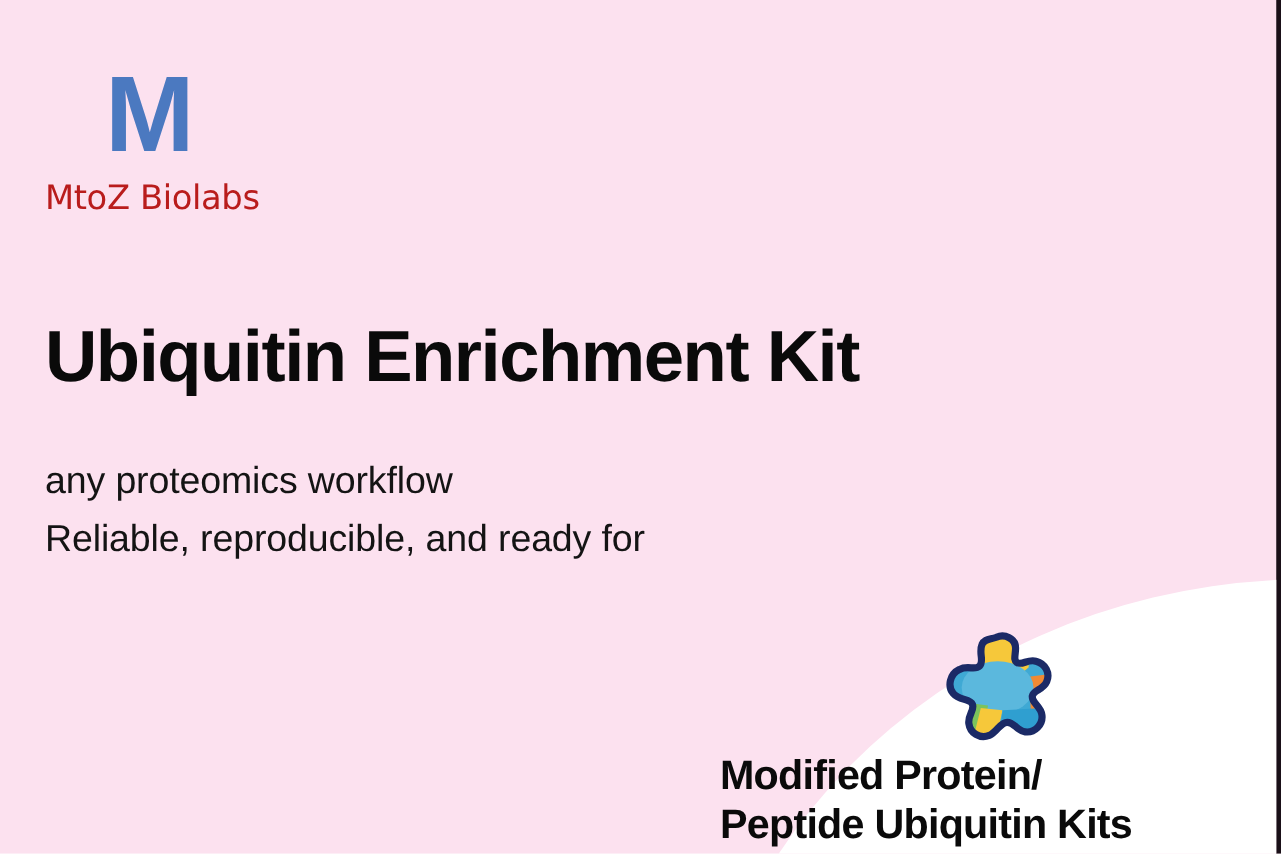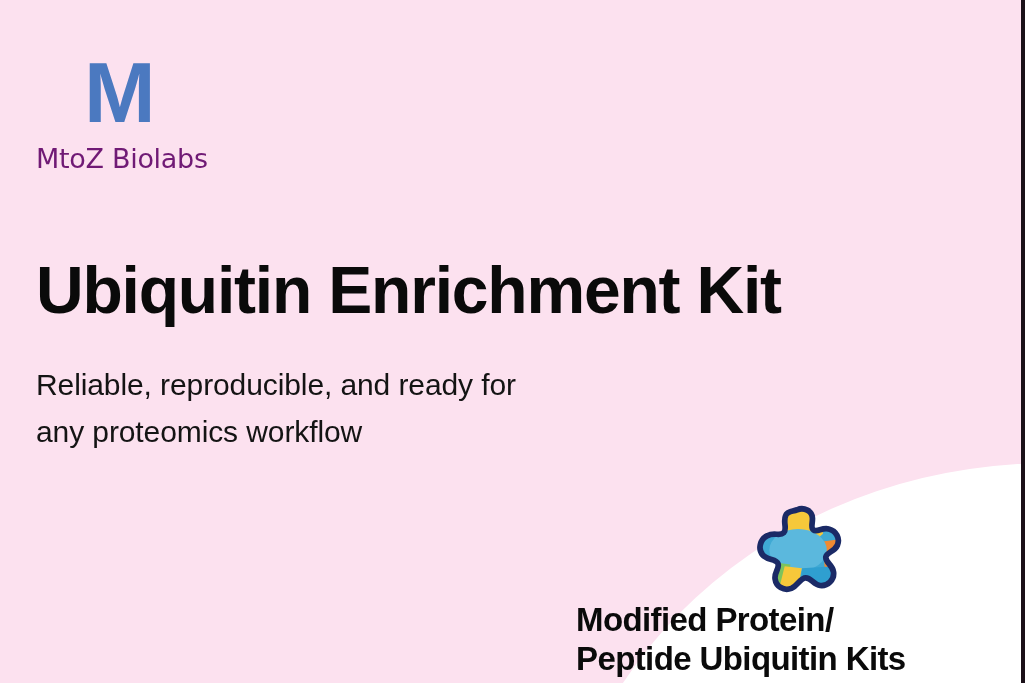--- a/index.html
+++ b/index.html
@@ -47,33 +47,33 @@
     letter-spacing: -1px;
     margin-left: 48px;
     display: block;
   }
   .logo-word {
     display: block;
     margin-top: 9px;
     font-family: "DejaVu Sans", sans-serif;
     font-size: 27px;
     font-weight: 400;
-    color: #701a75;
+    color: #b91c1c;
     letter-spacing: -0.3px;
     white-space: nowrap;
   }
 
   
   .headline {
     position: absolute;
     left: 36px;
     top: 256px;
     font-family: "Liberation Sans", sans-serif;
     font-weight: bold;
-    font-size: 66px;
+    font-size: 58px;
     line-height: 1.05;
     color: #0a0a0a;
     letter-spacing: -1.2px;
     white-space: nowrap;
   }
 
   
   .subtitle {
     position: absolute;
     left: 36px;
@@ -119,22 +119,22 @@
   <div class="white-curve"></div>
 
   <div class="logo-block">
     <span class="logo-mark">M</span>
     <span class="logo-word">MtoZ Biolabs</span>
   </div>
 
   <div class="headline">Ubiquitin Enrichment Kit</div>
 
   <div class="subtitle">
+    <span>any proteomics workflow</span>
     <span>Reliable, reproducible, and ready for</span>
-    <span>any proteomics workflow</span>
   </div>
 
   <div class="badge">
 
     <svg class="badge-icon" viewBox="0 0 100 96" xmlns="http://www.w3.org/2000/svg">
       <defs>
         <clipPath id="blobclip">
           <path d="M47 5
                    C54 2 63 6 63 14
                    C63 20 61 24 64 26

